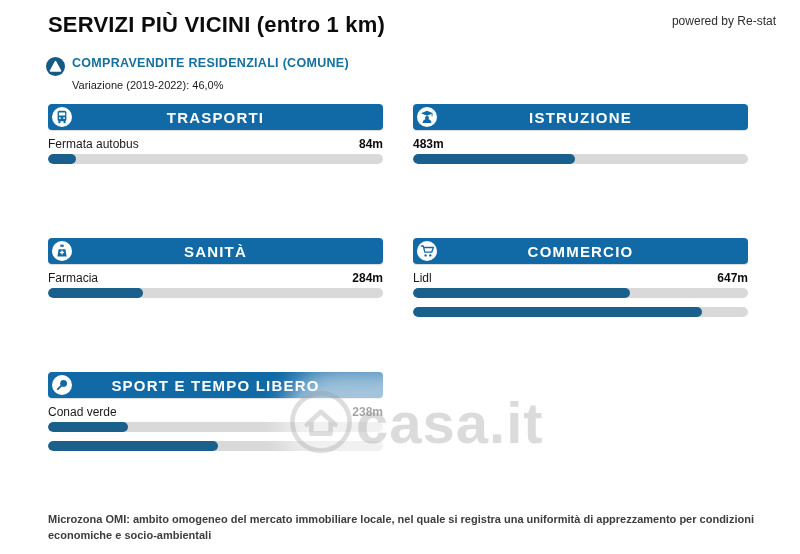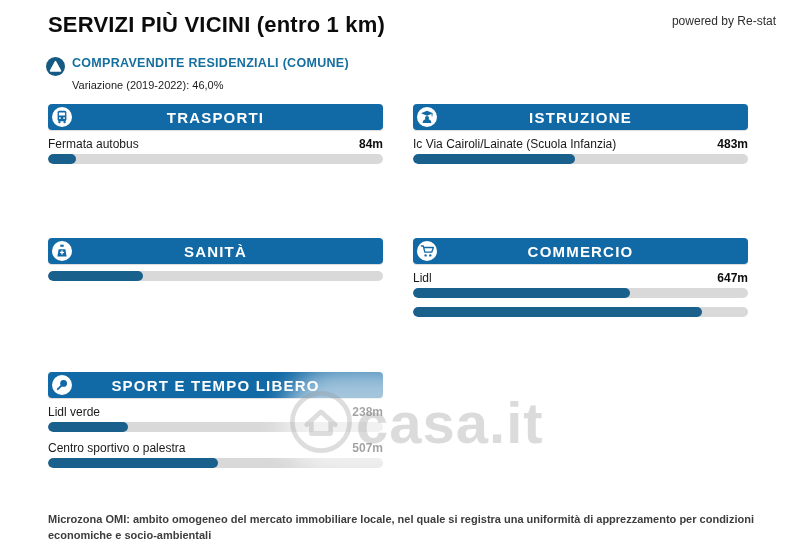--- a/index.html
+++ b/index.html
@@ -97,21 +97,20 @@
             <rect x="14.6" y="6.3" width="0.9" height="3" fill="#1169a5"></rect>
             <circle cx="10" cy="10.9" r="2" fill="#1169a5"></circle>
             <path d="M5.6 16c0-2.4 2-3.9 4.4-3.9s4.4 1.5 4.4 3.9z" fill="#1169a5"></path>
           </svg>
         </span>
       <span class="svc-title">ISTRUZIONE</span>
     </div>
     <div class="svc-items">
   <div class="item">
     <div class="row">
-      <span class="lbl">Ic Via Cairoli/Lainate (Scuola Infanzia)</span>
       <span class="val">483m</span>
     </div>
     <div class="track">
       <div class="fill" style="width: 48.3%;"></div>
     </div>
   </div>
 </div>
   </section>
 
   <section class="svc">
@@ -122,20 +121,24 @@
             <rect x="8.3" y="3.7" width="3.4" height="2.1" fill="#1169a5"></rect>
             <path d="M6.6 8.2 L13.4 8.2 L14.6 15.6 L5.4 15.6 Z" fill="#1169a5"></path>
             <rect x="7.9" y="10.8" width="4.2" height="1.3" fill="#fff"></rect>
             <rect x="9.35" y="9.35" width="1.3" height="4.2" fill="#fff"></rect>
           </svg>
         </span>
       <span class="svc-title">SANITÀ</span>
     </div>
     <div class="svc-items">
   <div class="item">
+    <div class="row">
+      <span class="lbl">Farmacia</span>
+      <span class="val">284m</span>
+    </div>
     <div class="track">
       <div class="fill" style="width: 28.4%;"></div>
     </div>
   </div>
 </div>
   </section>
 
   <section class="svc">
     <div class="svc-head">
       <span class="svc-ico">
@@ -174,33 +177,29 @@
             <circle cx="10" cy="10" r="10" fill="#fff"></circle>
             <circle cx="11.6" cy="8.4" r="3.4" fill="#1169a5"></circle>
             <line x1="9.2" y1="10.8" x2="5.8" y2="14.2" stroke="#1169a5" stroke-width="1.9" stroke-linecap="round"></line>
           </svg>
         </span>
       <span class="svc-title">SPORT E TEMPO LIBERO</span>
     </div>
     <div class="svc-items">
   <div class="item">
     <div class="row">
-      <span class="lbl">Lidl verde</span>
+      <span class="lbl">Conad verde</span>
       <span class="val">238m</span>
     </div>
     <div class="track">
       <div class="fill" style="width: 23.8%;"></div>
     </div>
   </div>
 
   <div class="item">
-    <div class="row">
-      <span class="lbl">Centro sportivo o palestra</span>
-      <span class="val">507m</span>
-    </div>
     <div class="track">
       <div class="fill" style="width: 50.7%;"></div>
     </div>
   </div>
 </div>
   </section>
 </div>
 
 <div class="watermark">
   <span class="glow"></span>

